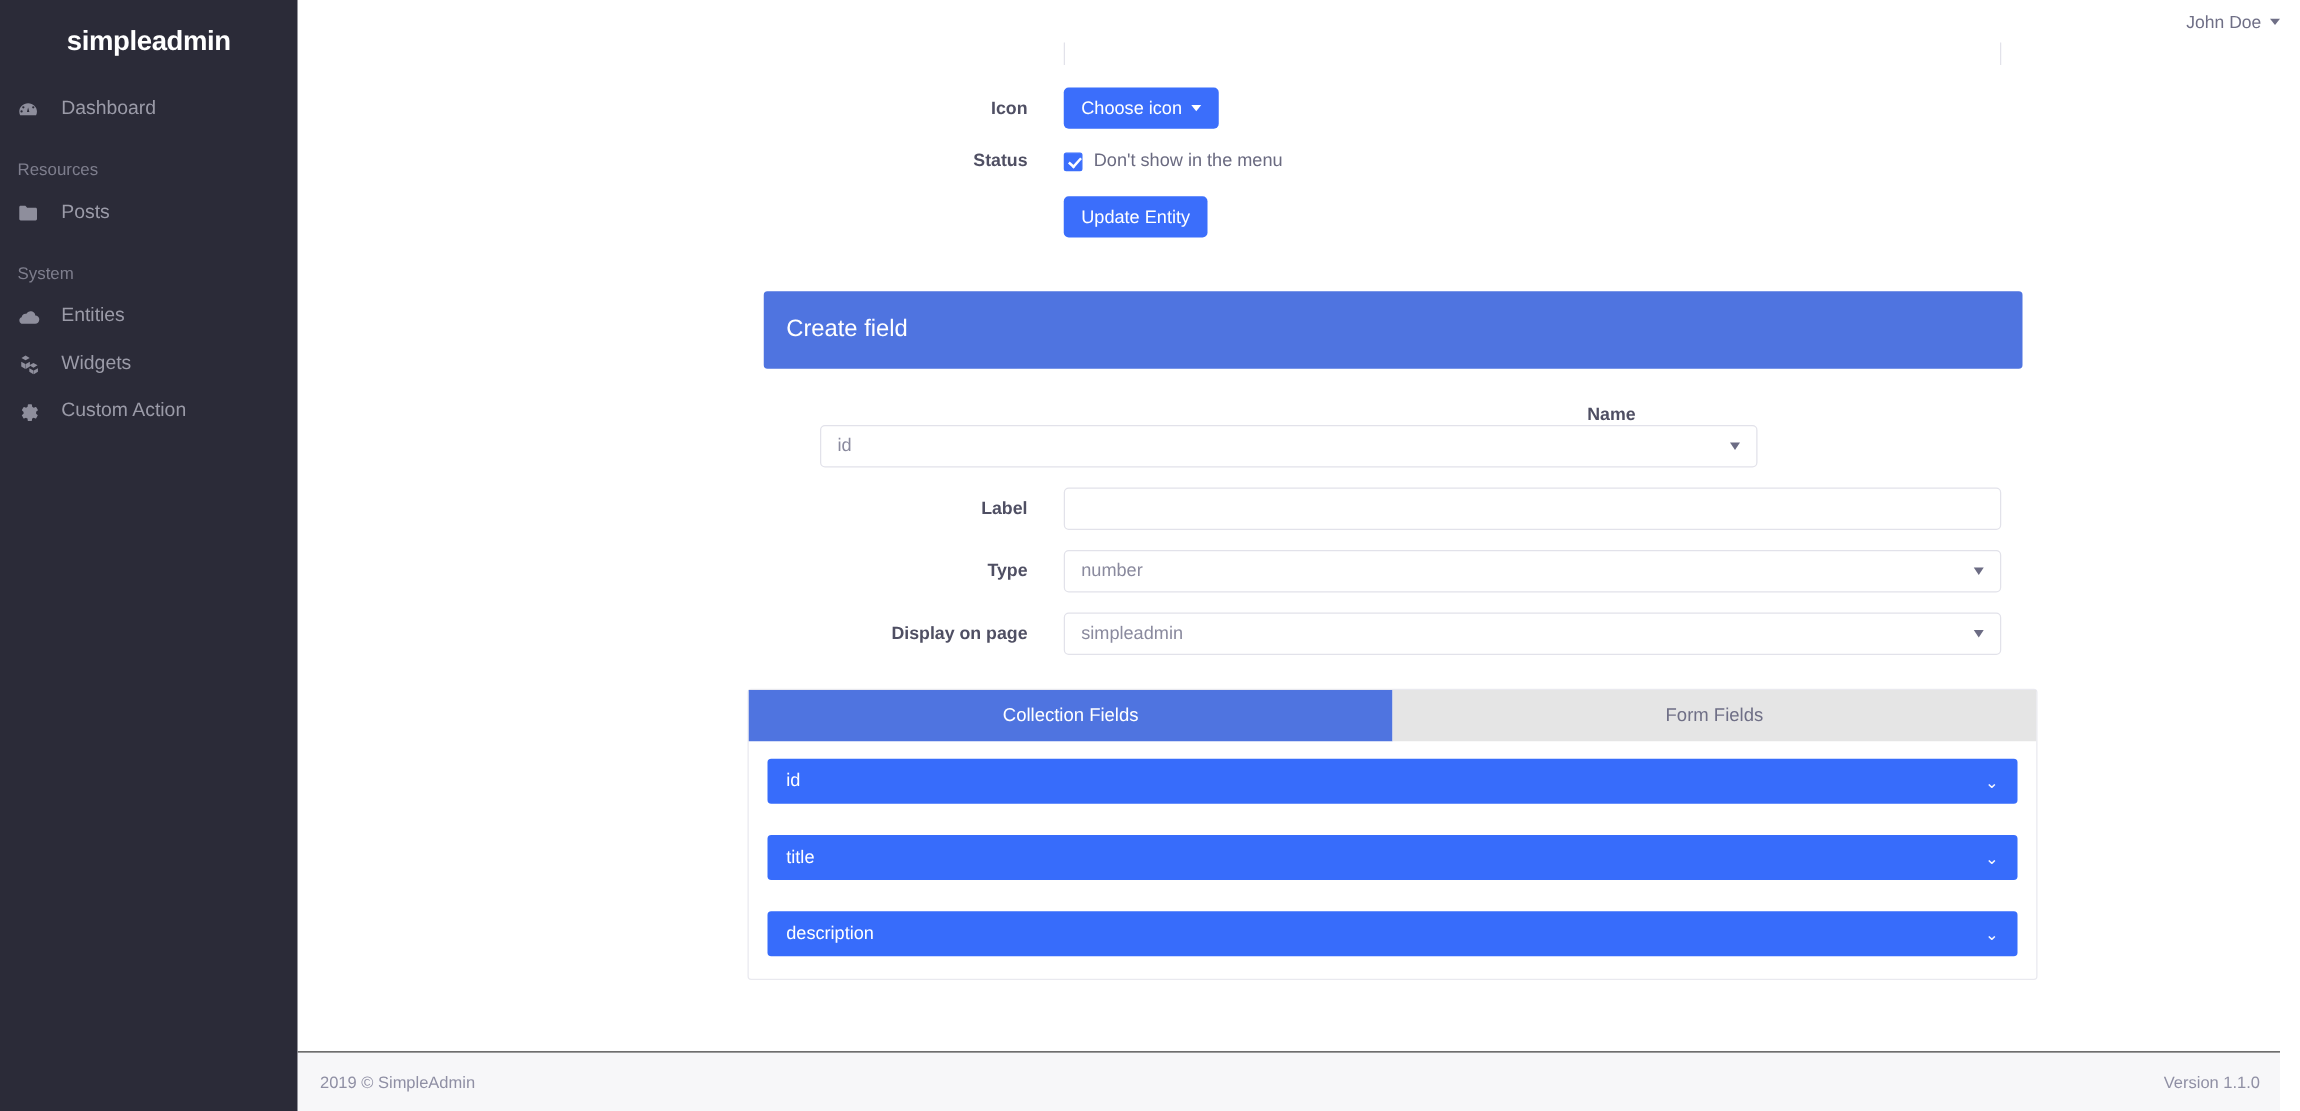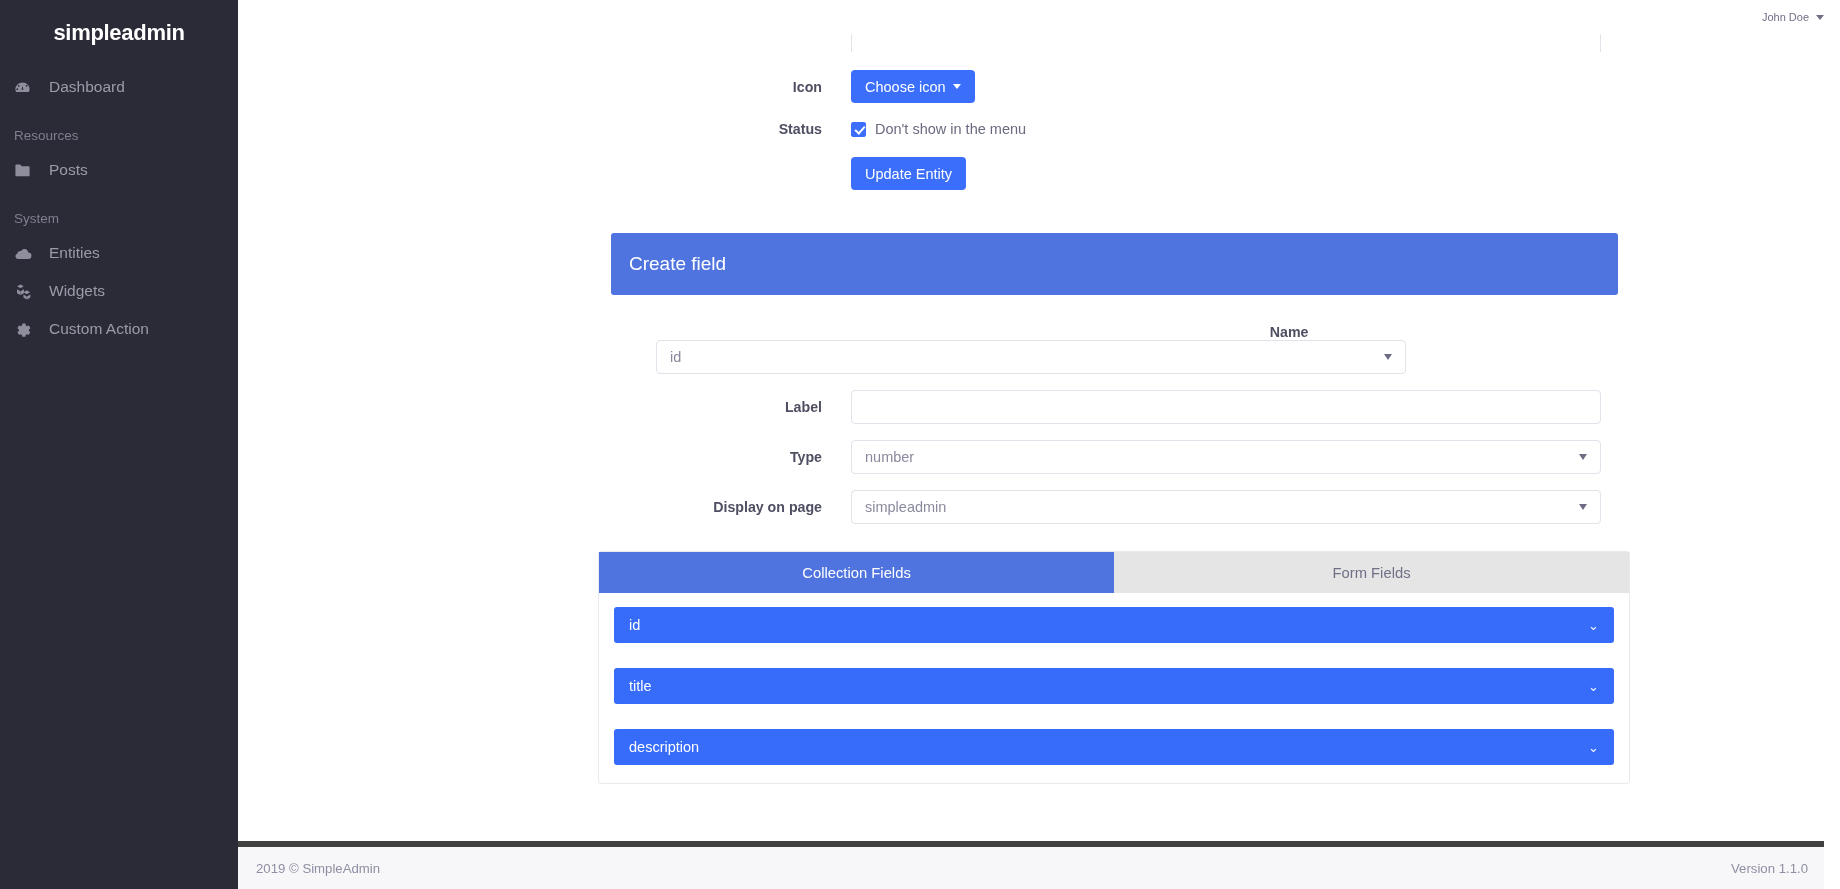--- a/index.html
+++ b/index.html
@@ -58,21 +58,21 @@
     height: 889px;
     position: relative;
     background: #ffffff;
     overflow: hidden;
   }
   .topbar {
     height: 34px;
     display: flex;
     align-items: center;
     justify-content: flex-end;
-    font-size: 11px;
+    font-size: 14px;
     color: #6f6f86;
   }
   .topbar .user { cursor: pointer; display: flex; align-items: center; gap: 7px; }
   .caret-down {
     width: 0; height: 0;
     border-left: 4.5px solid transparent;
     border-right: 4.5px solid transparent;
     border-top: 5px solid #6f6f86;
     display: inline-block;
   }
@@ -235,21 +235,21 @@
     line-height: 1;
     opacity: .95;
   }
 
   
   .footer {
     position: absolute;
     left: 0; right: 0; bottom: 0;
     height: 48px;
     background: #f7f7f9;
-    border-top: 6px solid #404040;
+    border-top: 1px solid #404040;
     display: flex;
     align-items: center;
     justify-content: space-between;
     padding: 0 16px 0 18px;
     font-size: 13.2px;
     color: #8f8fa4;
   }
 </style>
 </head>
 <body>

